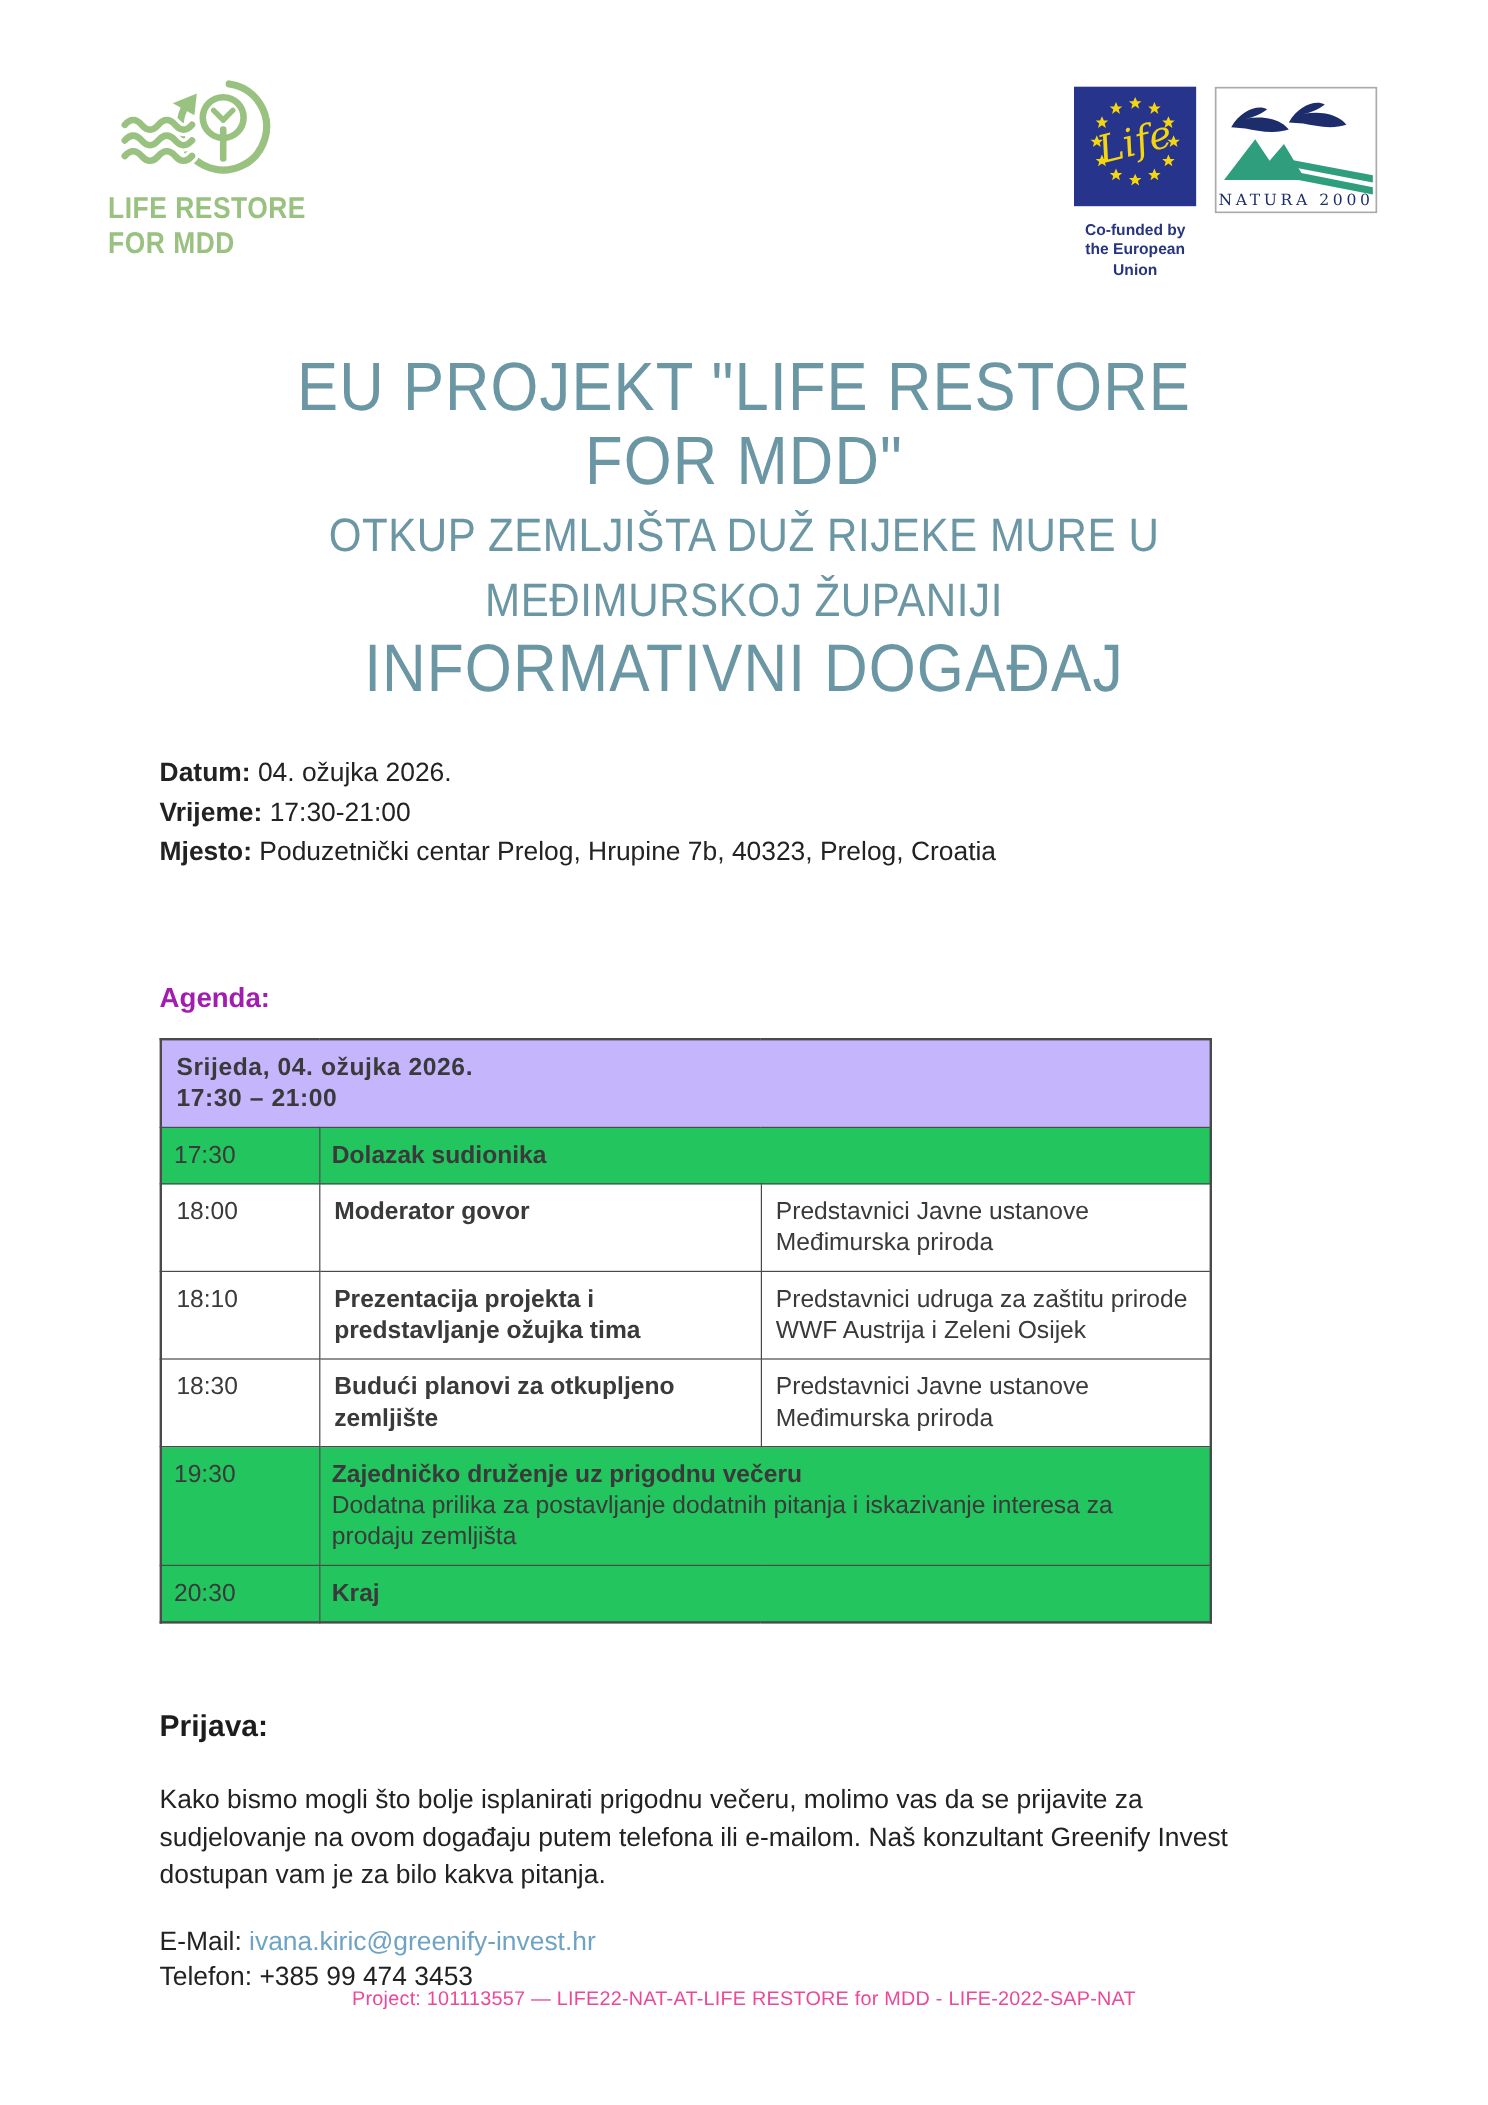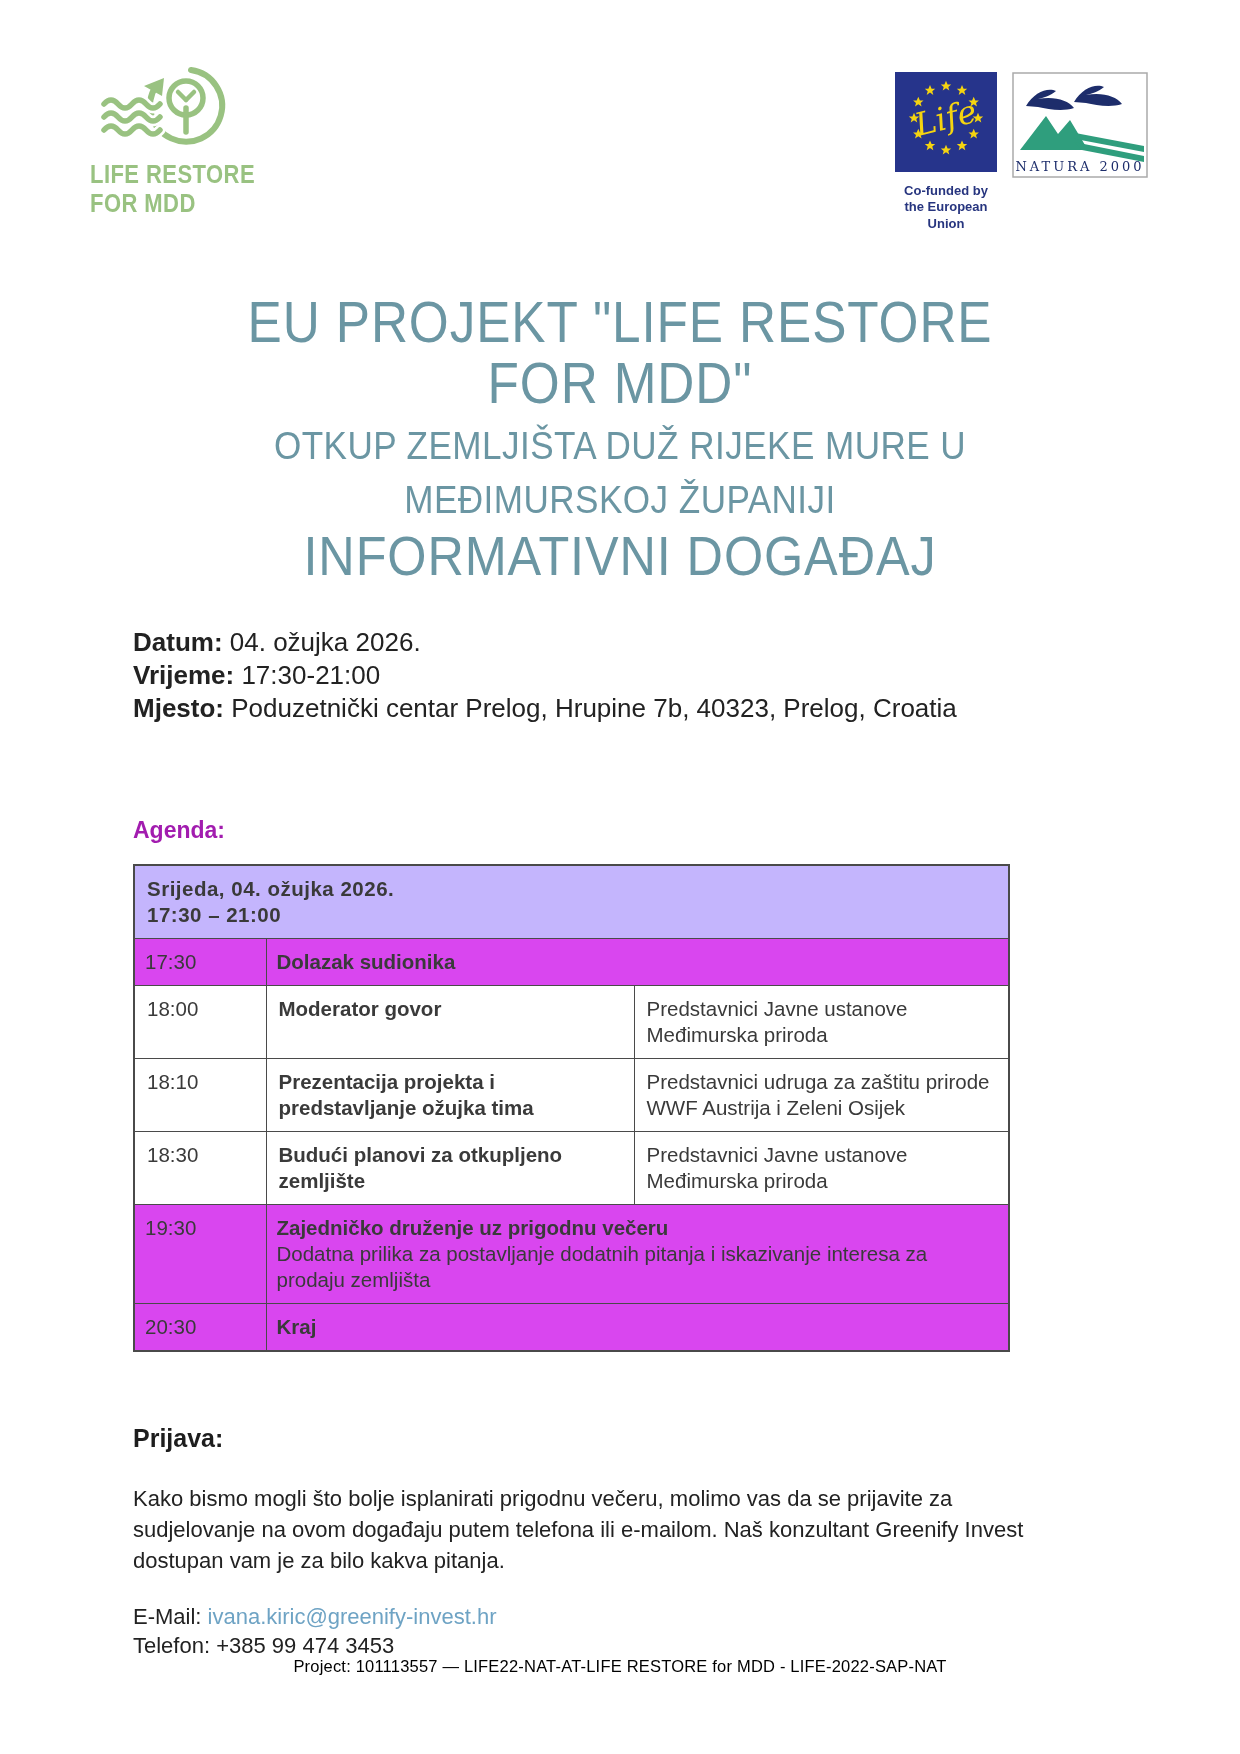--- a/index.html
+++ b/index.html
@@ -19,47 +19,47 @@
   }
   .logos { display: flex; gap: 14px; align-items: flex-start; padding-top: 16px; }
   .life-block { text-align: center; width: 104px; }
   .life-caption { margin-top: 7px; color: #27357f; font-weight: bold; font-size: 13px; line-height: 1.25; }
   
   .title-block { text-align: center; margin-top: 60px; color: #6b96a3; transform: scaleX(0.9); transform-origin: 50% 0; }
   .title-main  { font-size: 57px; line-height: 1.08; font-weight: 400; letter-spacing: 1px; }
   .title-sub   { font-size: 39px; line-height: 1.18; font-weight: 400; margin-top: 8px; letter-spacing: 0.5px; }
   .title-event { font-size: 56px; line-height: 1.1; font-weight: 400; margin-top: 2px; letter-spacing: 1px; }
   
-  .details { margin: 40px 0 0 133px; font-size: 26px; line-height: 33px; color: #222; }
+  .details { margin: 40px 0 0 133px; font-size: 22px; line-height: 33px; color: #222; }
   .lbl { font-weight: bold; }
   
   .agenda-heading { margin: 92px 0 0 133px; font-size: 23px; font-weight: bold; color: #a21caf; }
   table.agenda { border-collapse: collapse; margin: 20px 0 0 133px; width: 875px; table-layout: fixed; border: 2px solid #4a4a4a; }
   table.agenda td { border: 1px solid #4a4a4a; vertical-align: top; padding: 10px 12px; font-size: 20.5px; line-height: 26px; color: #3a3a3a; }
   td.hdr {
     background: #c4b5fd; color: #ffffff; font-weight: bold; font-size: 25px;
     line-height: 32px; padding: 10px 12px 10px 18px; letter-spacing: 0.5px;
   }
   .col-time { width: 132px; }
   .col-topic { width: 368px; }
   .col-who { width: 375px; }
   td.time { font-size: 21px; }
   td.topic { font-weight: bold; }
   td.who { font-weight: normal; color: #333; }
-  tr.shaded td { background: #d946ef; padding-left: 10px; }
+  tr.shaded td { background: #22c55e; padding-left: 10px; }
   .topic-rest { font-weight: normal; }
   
   .prijava-heading { margin: 72px 0 0 133px; font-size: 25px; font-weight: bold; color: #1d1d1d; }
   .prijava-body { margin: 30px 0 0 133px; width: 895px; font-size: 22px; line-height: 31px; color: #222; }
   .contact { margin: 26px 0 0 133px; font-size: 22px; line-height: 29px; color: #222; }
   .contact a { color: #6ea3c4; text-decoration: none; }
   
   .footer {
     position: absolute; left: 0; right: 0; bottom: 78px; text-align: center;
-    font-size: 16.5px; color: #000000; letter-spacing: 0.2px;
+    font-size: 16.5px; color: #ec4899; letter-spacing: 0.2px;
   }
 </style>
 </head>
 <body>
 
 <div class="page">
 
   <div class="header-row">
     <div class="brand">
       <span>

